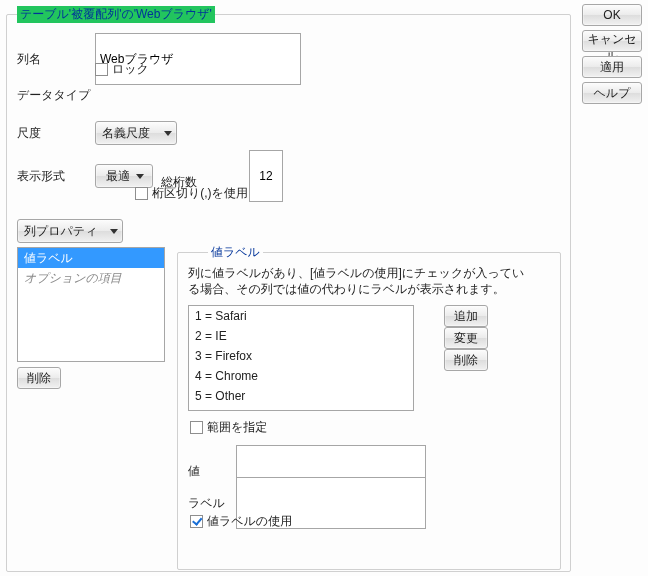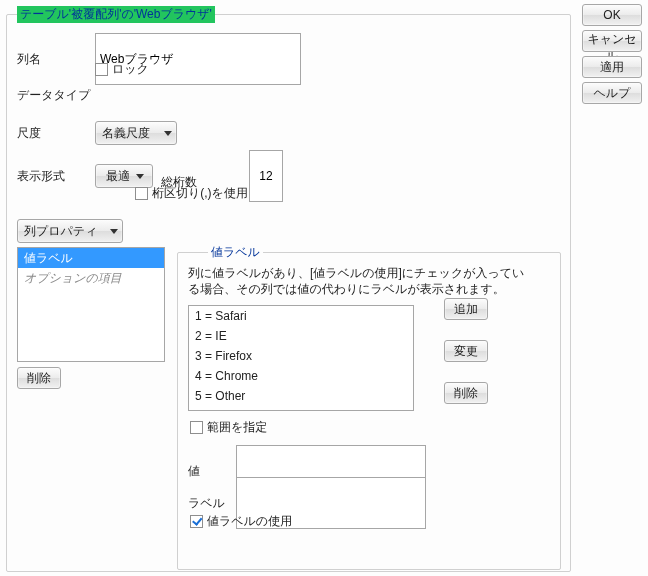--- a/index.html
+++ b/index.html
@@ -167,22 +167,22 @@
     width: 226px; height: 106px;
     border: 1px solid #a6a6a6;
     background: #fff;
     box-sizing: border-box;
     overflow: hidden;
   }
   .vallist .item { padding: 2px 6px; line-height: 16px; }
   .vallist .ghost { color: #8a8a8a; font-style: italic; }
   .vbtns {
     position: absolute;
-    top: 45px; left: 266px;
-    display: flex; flex-direction: column; gap: 20px;
+    top: 52px; left: 266px;
+    display: flex; flex-direction: column; gap: 0;
   }
   .vbtns .win-btn { width: 44px; }
   .sub-check-row {
     position: absolute;
     left: 12px;
     display: flex;
     align-items: center;
   }
   .sub-form-row {
     position: absolute;

